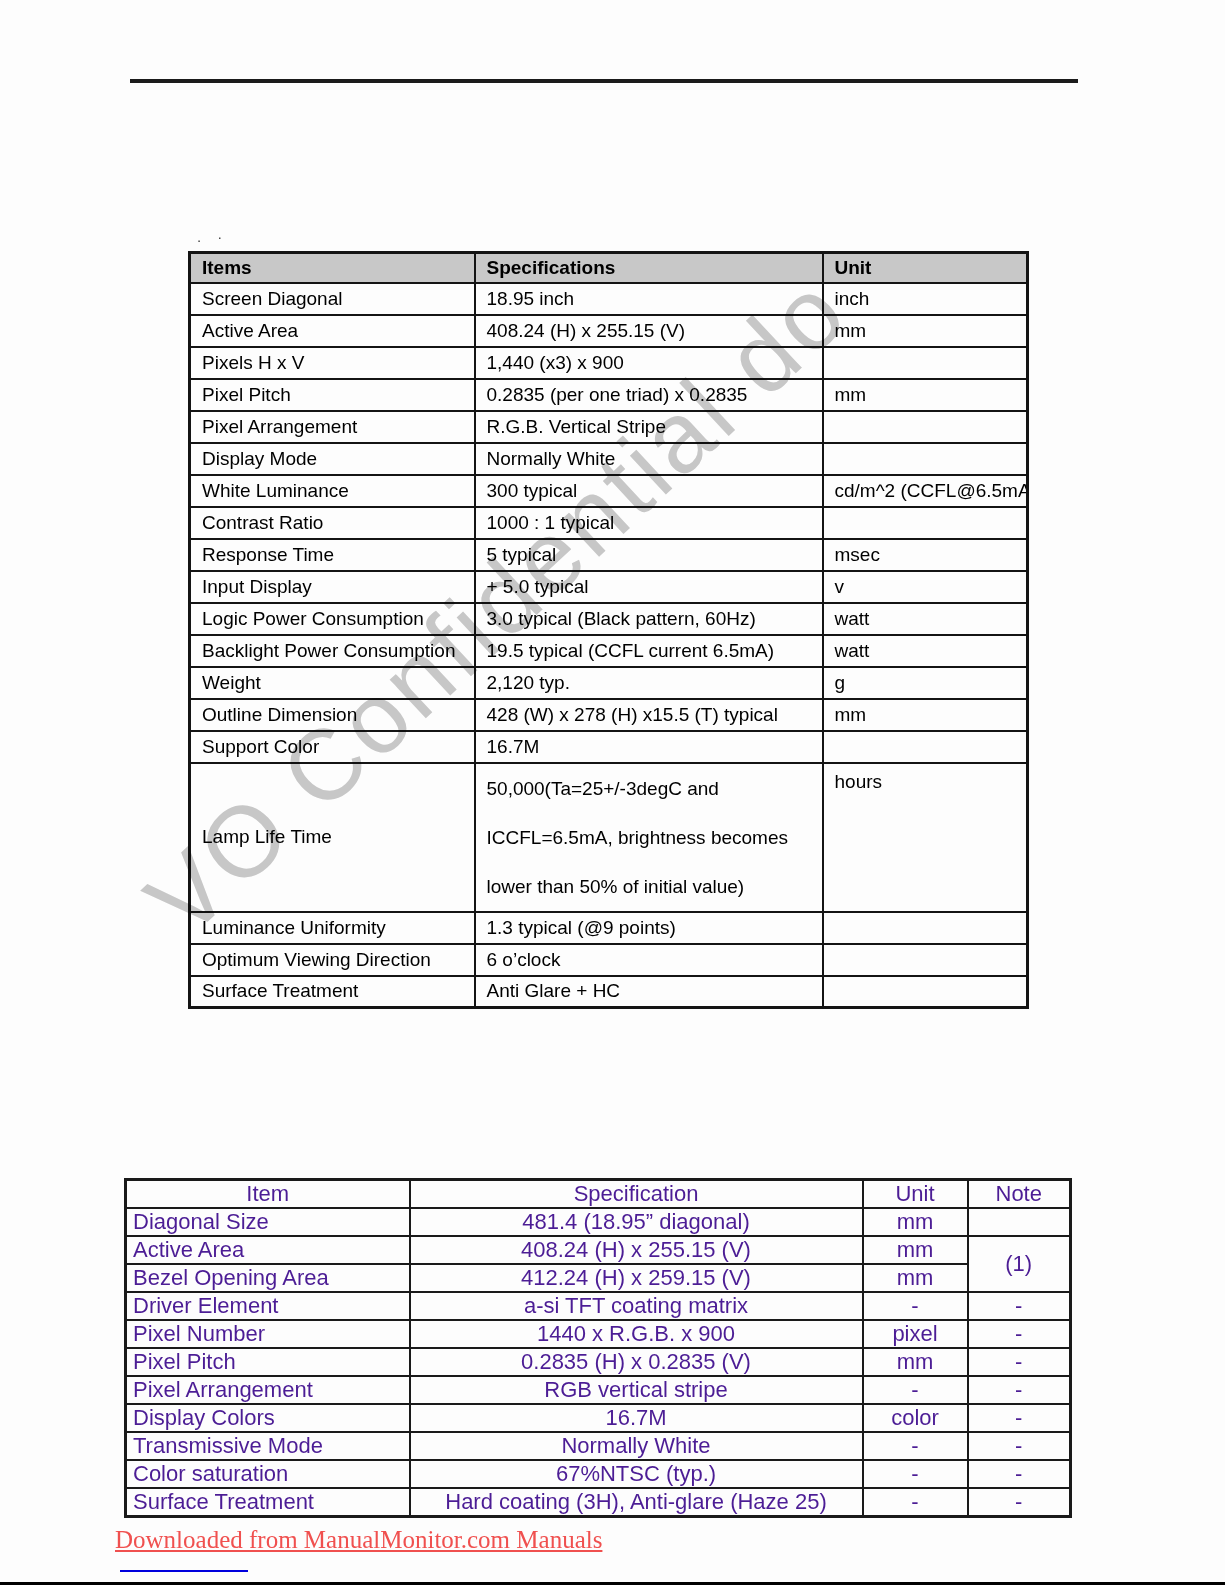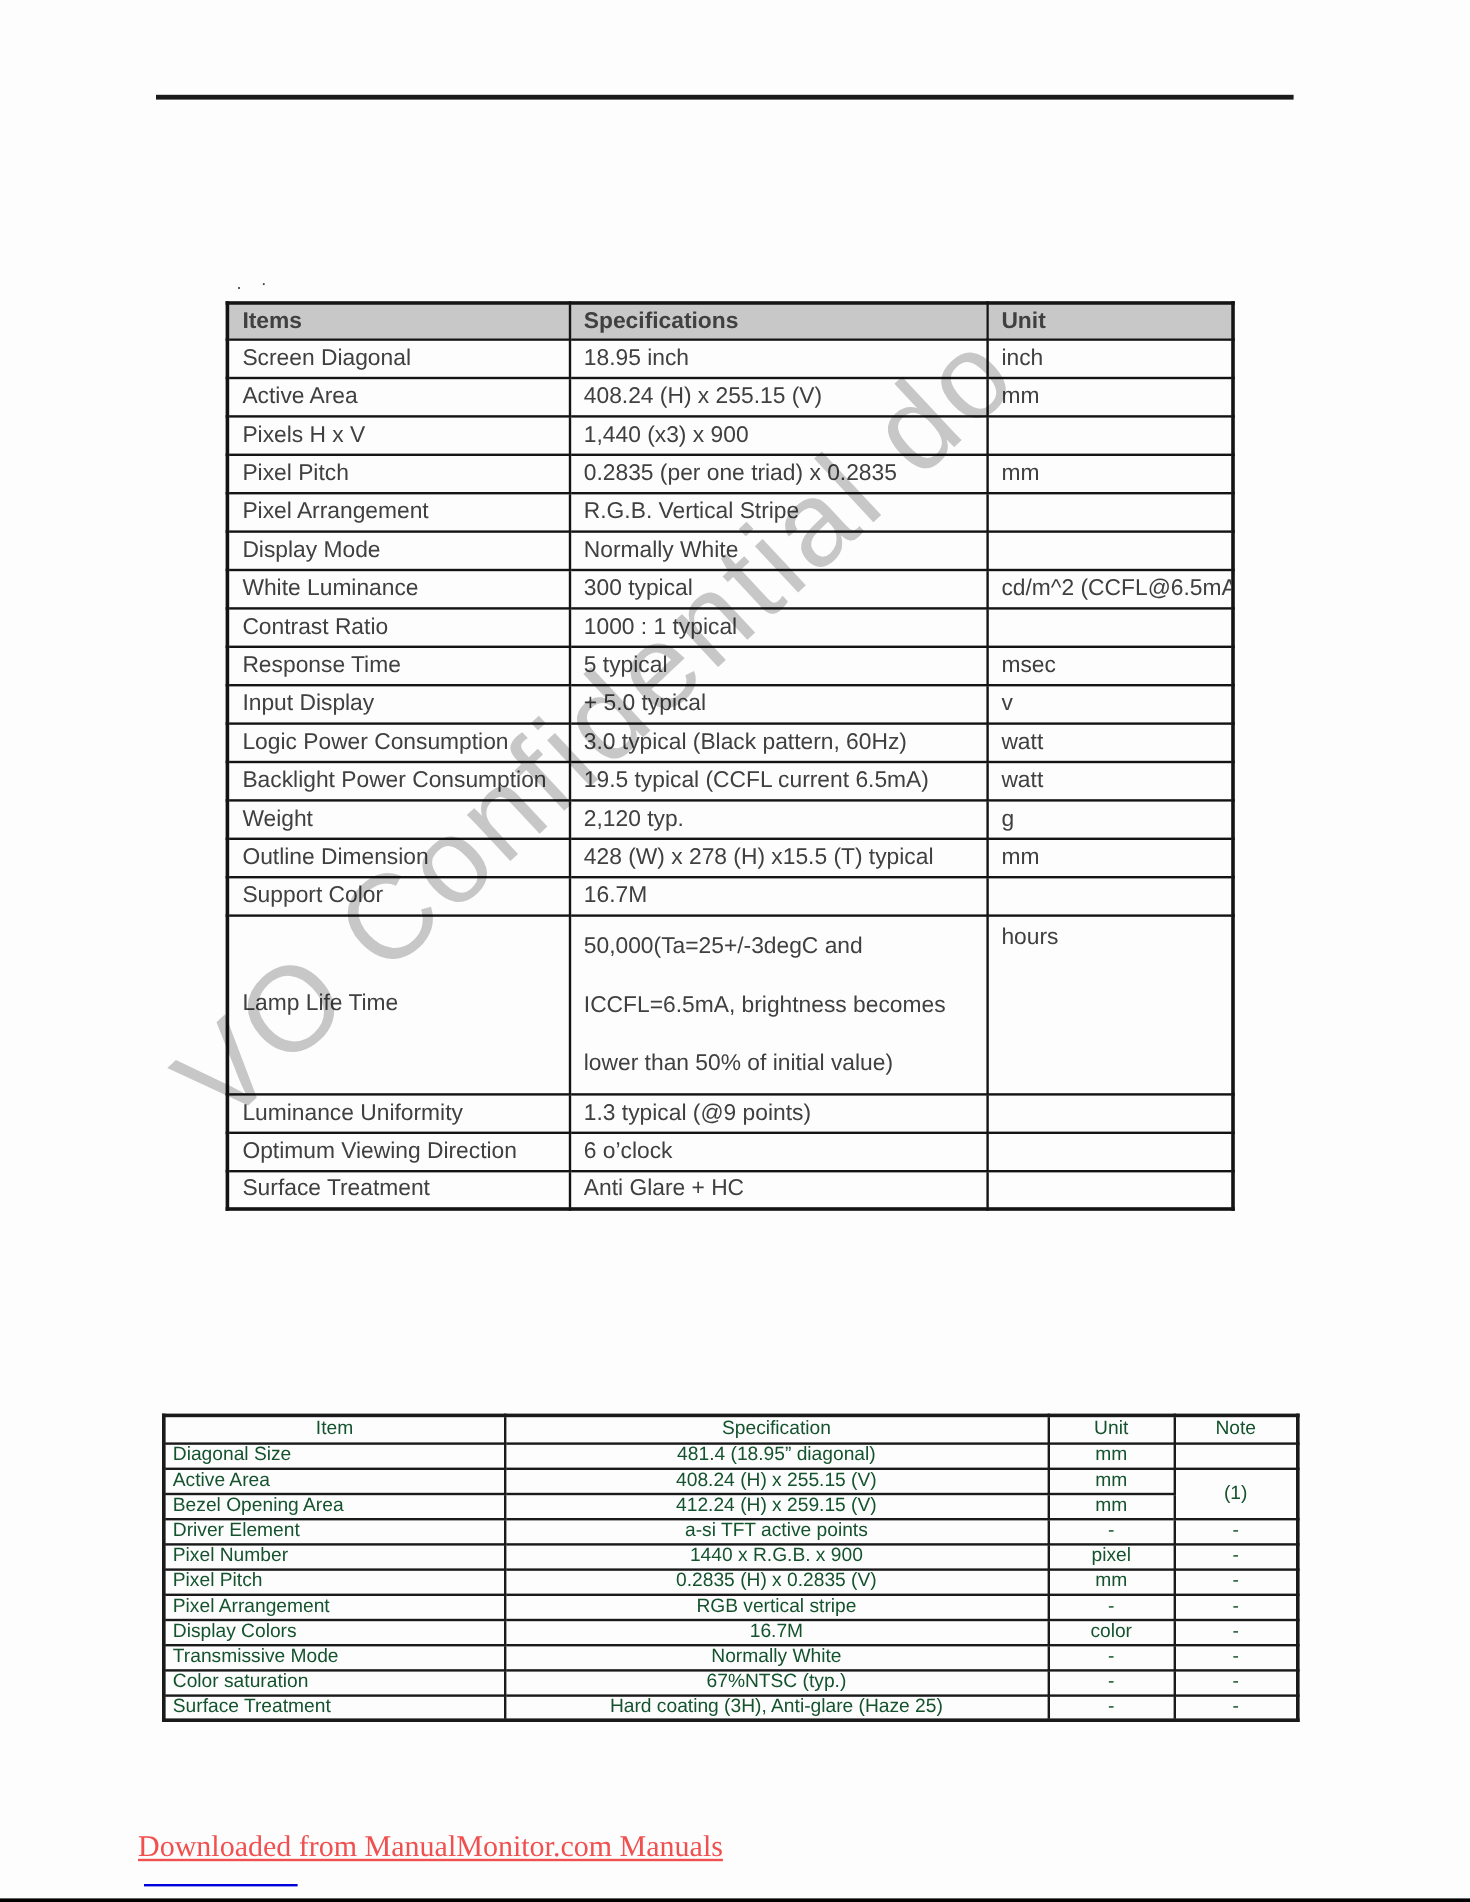--- a/index.html
+++ b/index.html
@@ -13,39 +13,39 @@
   }
   .page { position:absolute; inset:0; background:#fdfdfd; }
 
   .top-rule { position:absolute; left:130px; top:79px; width:948px; height:4px; background:#1b1b1b; }
   .stray { position:absolute; left:197px; top:228px; font-size:15px; color:#444; letter-spacing:6px; }
 
   
   #t1 {
     position:absolute; left:188px; top:251px; width:838px;
     border-collapse:collapse; table-layout:fixed;
-    font-size:19px; color:#404040;
+    font-size:19px; color:#000000;
     border:3px solid #141414;
   }
   #t1 th, #t1 td {
     border:2px solid #141414;
     text-align:left; vertical-align:middle;
     white-space:nowrap; overflow:hidden;
   }
   #t1 thead th { background:var(--header-gray,#c8c8c8); font-weight:bold; height:30px; padding-left:11px; }
   #t1 td { height:32px; padding-left:11px; }
   #t1 tr.tall td { height:101px; }
   #t1 tr.tall td.c-spec { line-height:49px;margin-top:40px; }
   #t1 td.vtop { vertical-align:top; padding-top:7px; }
 
   
   #t2 {
-    position:absolute; left:135px; top:1178px; width:945px;
+    position:absolute; left:124px; top:1178px; width:945px;
     border-collapse:collapse; table-layout:fixed;
-    font-size:16px; color:#14532d;
+    font-size:22px; color:#4c1d95;
     border:3px solid #1a1a1a;
   }
   #t2 th, #t2 td {
     border:2px solid #1a1a1a;
     height:21px; text-align:center; vertical-align:middle;
     white-space:nowrap; overflow:hidden; font-weight:normal;
   }
   #t2 thead th { height:23px; }
   #t2 td.c-item { text-align:left; padding-left:6px; }
 
@@ -221,21 +221,21 @@
           <td class="c-unit">mm</td>
           <td class="c-note" rowspan="2">(1)</td>
         </tr>
         <tr>
           <td class="c-item">Bezel Opening Area</td>
           <td class="c-spec">412.24 (H) x 259.15 (V)</td>
           <td class="c-unit">mm</td>
         </tr>
         <tr>
           <td class="c-item">Driver Element</td>
-          <td class="c-spec">a-si TFT active points</td>
+          <td class="c-spec">a-si TFT coating matrix</td>
           <td class="c-unit">-</td>
           <td class="c-note">-</td>
         </tr>
         <tr>
           <td class="c-item">Pixel Number</td>
           <td class="c-spec">1440 x R.G.B. x 900</td>
           <td class="c-unit">pixel</td>
           <td class="c-note">-</td>
         </tr>
         <tr>

